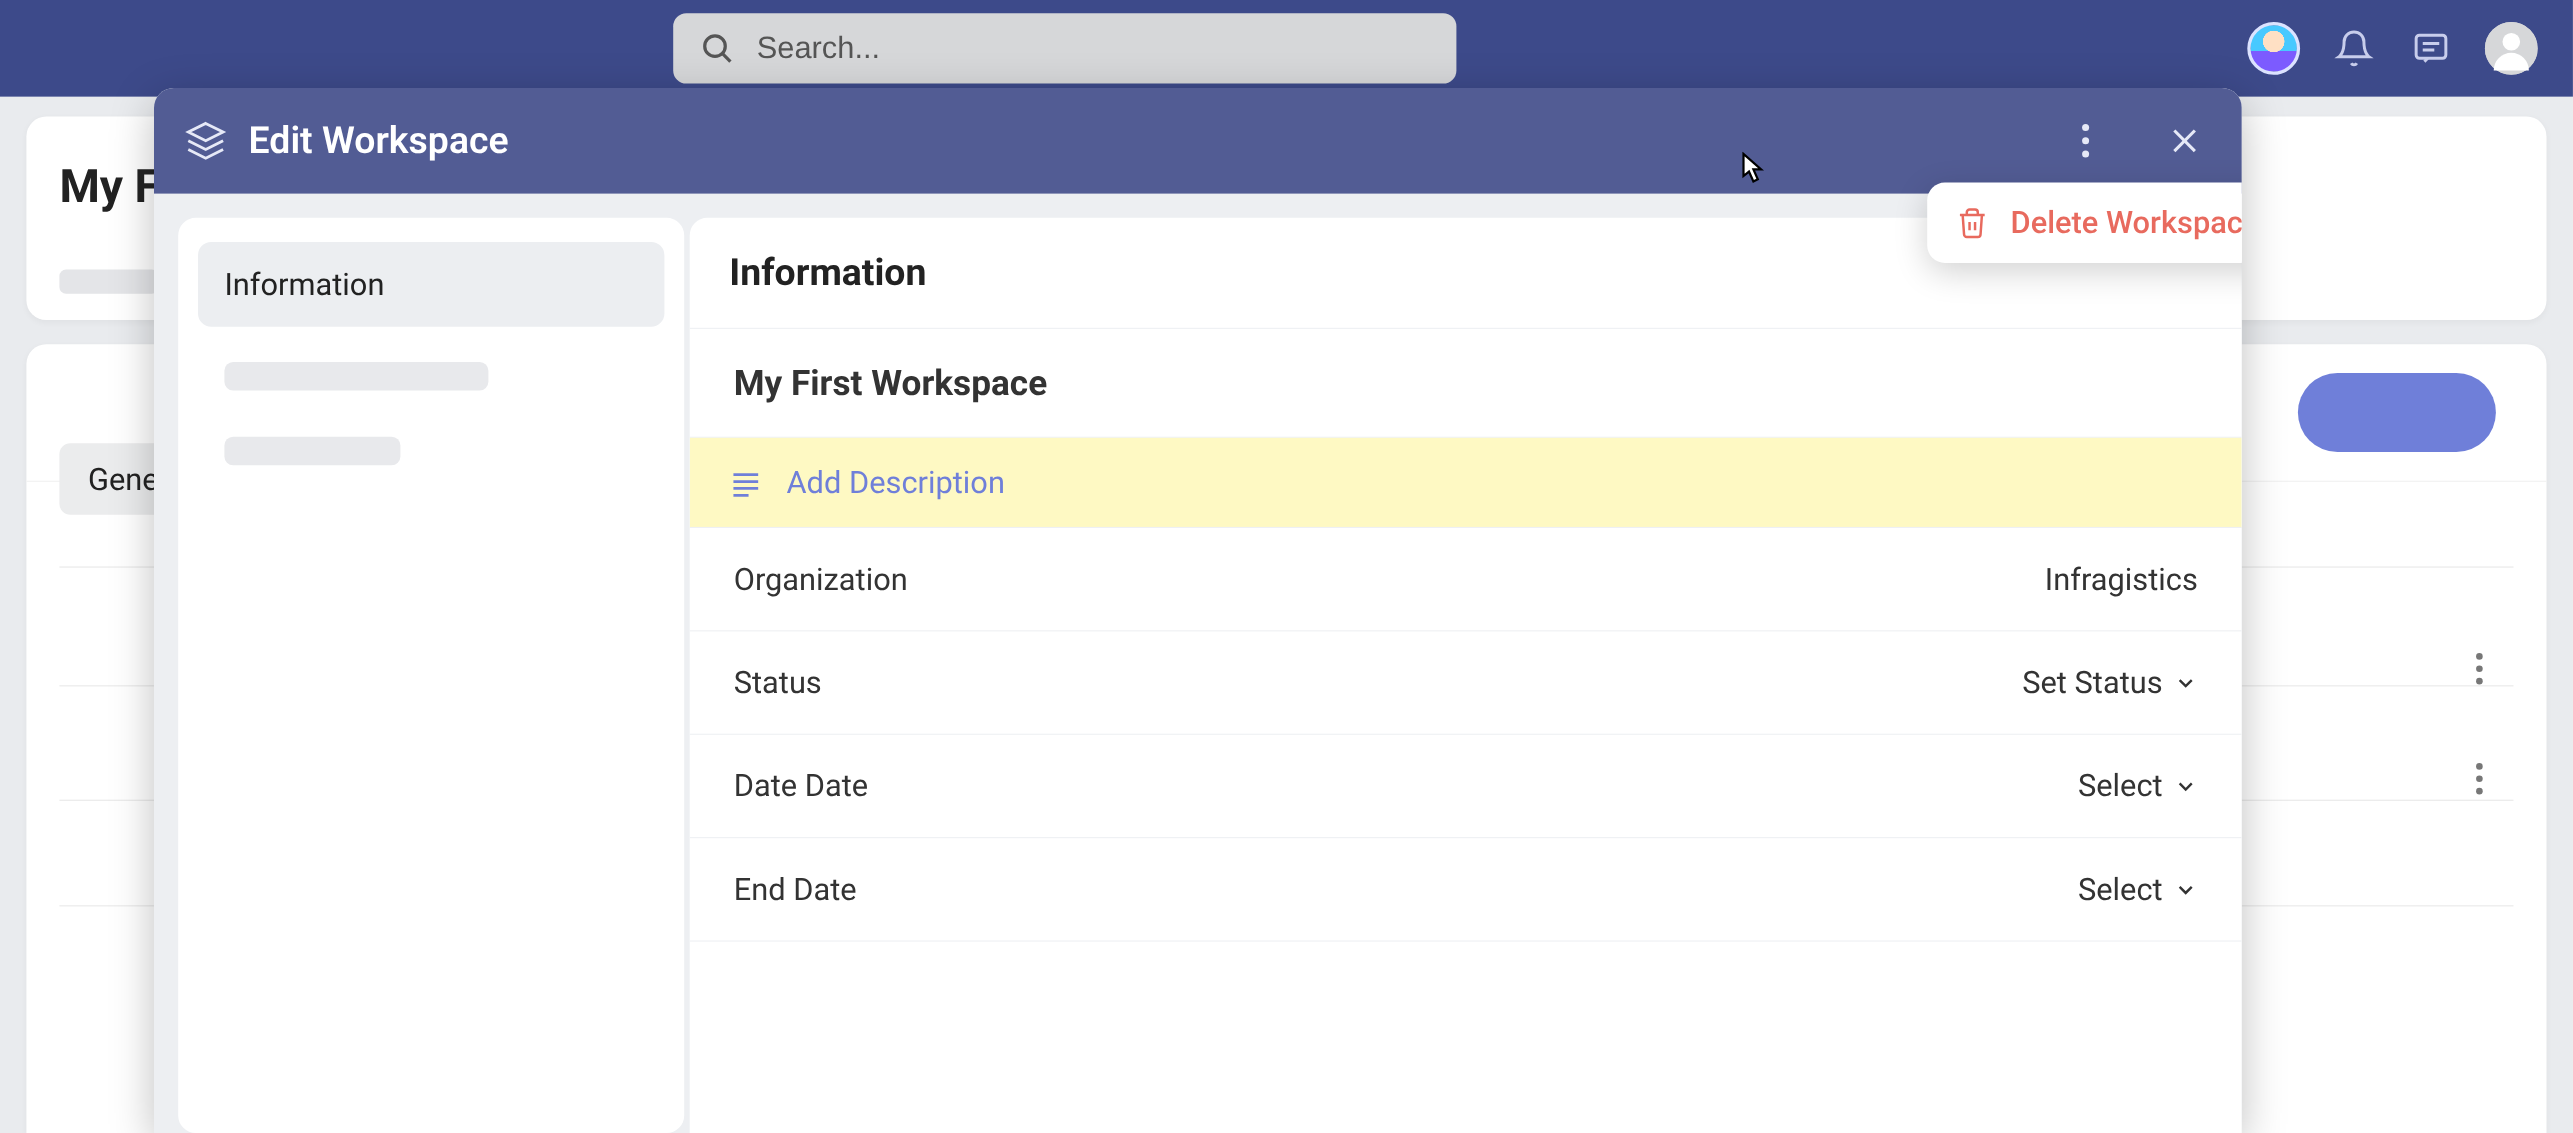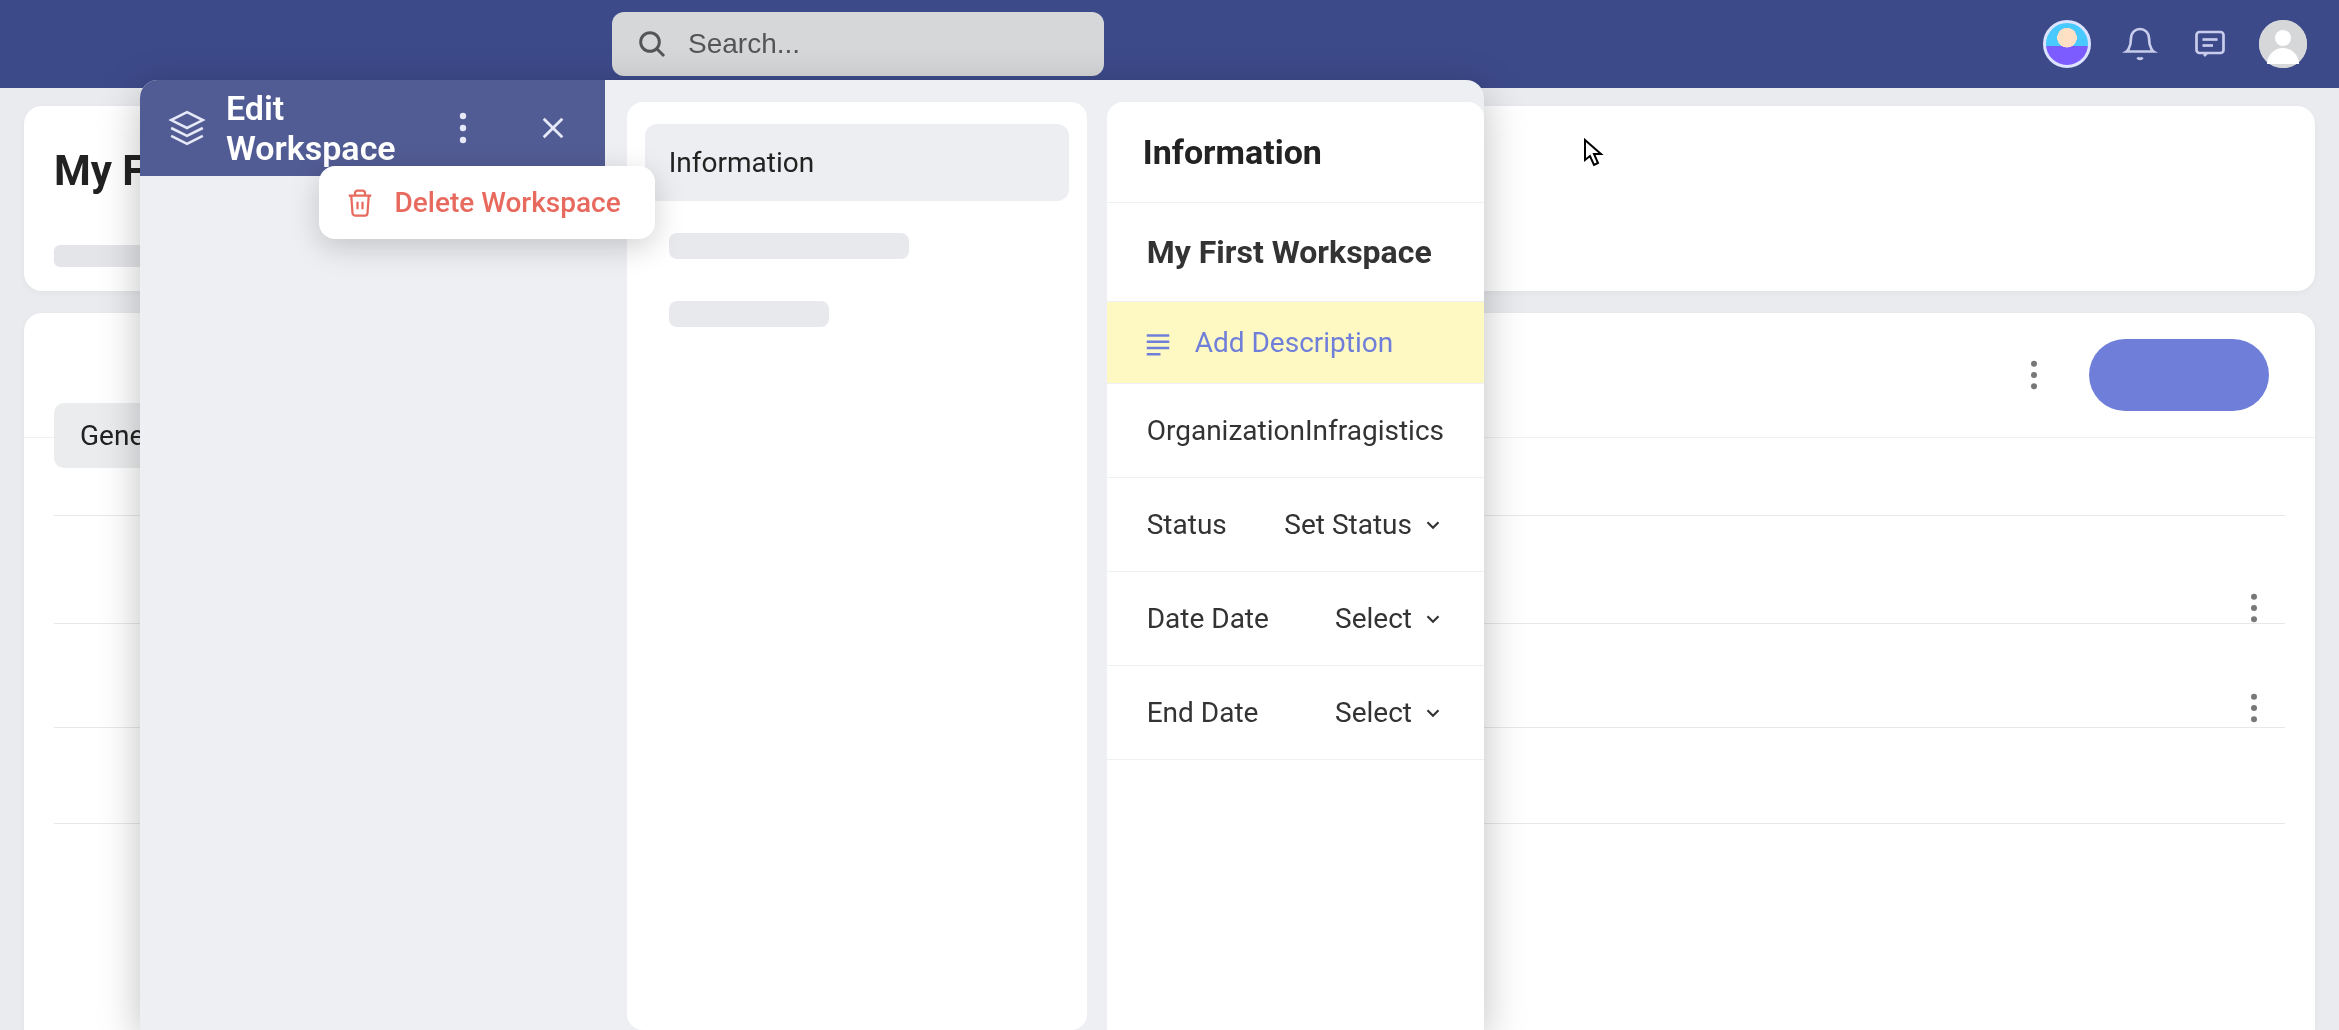--- a/index.html
+++ b/index.html
@@ -6,21 +6,21 @@
   html, body { width: 100%; height: 100%; font-family: -apple-system, BlinkMacSystemFont, "Segoe UI", Roboto, sans-serif; }
   body { background: #f0f2f5; overflow: hidden; position: relative; width: 2339px; height: 1030px; transform-origin: top left; }
 
   
   .topbar {
     position: absolute; top:0; left:0; right:0; height:88px;
     background:#3d4a8a;
     display:flex; align-items:center; padding:0 32px;
   }
   .search {
-    margin-left:580px; width:492px; height:64px;
+    margin-left:580px; width:712px; height:64px;
     background:#d6d7d9; border-radius:12px;
     display:flex; align-items:center; padding:0 24px; gap:20px;
   }
   .search input {
     border:none; background:transparent; font-size:28px; color:#555; flex:1; outline:none;
   }
   .search input::placeholder { color:#555; }
   .nav-right { position:absolute; right:32px; top:0; height:88px; display:flex; align-items:center; gap:28px; }
   .nav-icon { width:42px; height:42px; display:flex; align-items:center; justify-content:center; }
   .avatar-small { width:48px; height:48px; border-radius:50%; background:#d6d7d9; }
@@ -49,34 +49,34 @@
   .pill-btn { width:180px; height:72px; background:#6f7fd9; border-radius:40px; }
   .tab-chip {
     position:absolute; top:90px; left:30px; background:#ebeced; border-radius:10px;
     padding:16px 26px; font-size:28px; color:#222;
   }
   .row-line { position:absolute; left:30px; right:30px; height:1px; background:#e8e8e8; }
   .row-dots { position:absolute; right:46px; width:30px; height:30px; display:flex; align-items:center; justify-content:center;}
 
   
   .modal {
-    position:absolute; top:80px; left:140px; width:1344px; bottom:0;
+    position:absolute; top:80px; left:140px; width:1898px; bottom:0;
     background:#edeff2; border-radius:18px 18px 0 0;
     box-shadow:0 10px 40px rgba(0,0,0,0.25);
-    display:flex; flex-direction:row; overflow:hidden;
+    display:flex; flex-direction:column; overflow:hidden;
   }
   .modal-header {
     height:96px; background:#525c94; color:#fff;
     display:flex; align-items:center; padding:0 28px; gap:20px;
     position:relative;
   }
   .modal-title { font-size:34px; font-weight:600; flex:1; }
   .modal-header .hdr-btn { width:48px; height:48px; display:flex; align-items:center; justify-content:center; cursor:pointer; }
 
-  .modal-body { flex:1; display:flex; gap:20px; padding:22px 0 0 22px; }
+  .modal-body { flex:1; display:flex; gap:5px; padding:22px 0 0 22px; }
 
   .modal-sidebar {
     width:460px; background:#fff; border-radius:16px; padding:22px 18px;
     display:flex; flex-direction:column; gap:14px;
   }
   .side-item {
     padding:22px 24px; border-radius:12px; font-size:28px; color:#222;
   }
   .side-item.active { background:#eceef1; }
   .side-skel { background:#e8e9ec; border-radius:8px; height:26px; }

